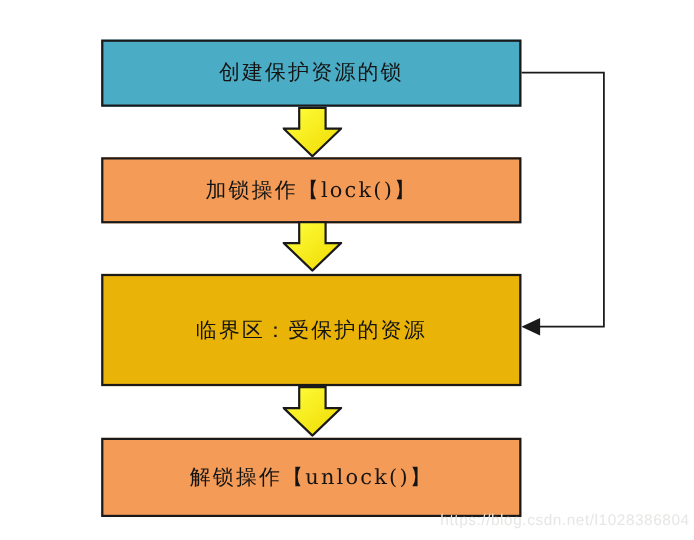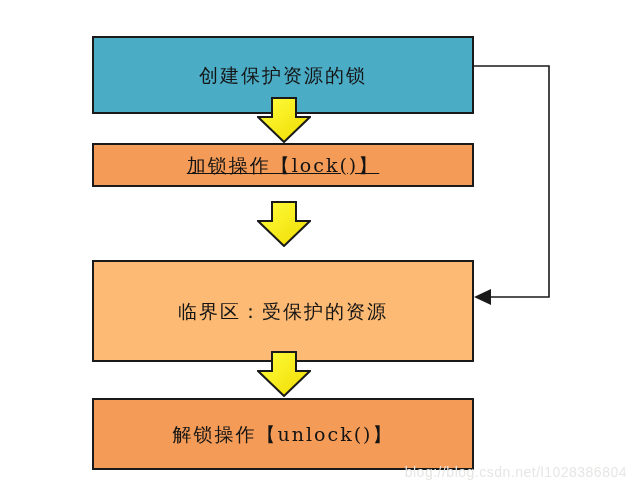--- a/index.html
+++ b/index.html
@@ -24,22 +24,22 @@
     display: flex;
     align-items: center;
     justify-content: center;
     color: #141414;
     font-family: "DejaVu Serif", "Liberation Serif", serif;
     font-size: 19px;
     letter-spacing: 2px;
     text-align: center;
     line-height: 1.2;
   }
-  .node-create   { top: 36px;  height: 78px;  }
-  .node-lock     { top: 143px; height: 44px; text-decoration: underline;  }
+  .node-create   { top: 36px;  height: 61px;  }
+  .node-lock     { top: 143px; height: 60px;  }
   .node-critical { top: 249px; height: 102px; }
   .node-unlock   { top: 398px; height: 72px;  }
 
   .block-arrow {
     position: absolute;
     left: 257px;
     width: 54px;
     height: 46px;
   }
   .block-arrow-0 { top: 97px;  }
@@ -72,21 +72,21 @@
 
   <svg class="connector-layer" viewBox="0 0 631 491">
     <polyline points="474,66 549,66 549,297 490,297" fill="none" stroke="#1a1a1a" stroke-width="1.6"></polyline>
     <polygon points="474,297 491,289 491,305" fill="#1a1a1a"></polygon>
   </svg>
 
   <div class="node node-create" style="background-color: rgb(75, 172, 198);">创建保护资源的锁</div>
 
   <div class="node node-lock" style="background-color: rgb(244, 155, 87);">加锁操作【lock()】</div>
 
-  <div class="node node-critical" style="background-color: #fdba74; margin-top: 11px;">临界区：受保护的资源</div>
+  <div class="node node-critical" style="background-color: #eab308;">临界区：受保护的资源</div>
 
   <div class="node node-unlock" style="background-color: rgb(244, 155, 87);">解锁操作【unlock()】</div>
 
   <svg class="block-arrow block-arrow-0" viewBox="0 0 54 46">
     <defs>
       <linearGradient id="yg0" x1="0" y1="0" x2="1" y2="1">
         <stop offset="0" stop-color="#ffff3e"></stop>
         <stop offset="1" stop-color="#efd900"></stop>
       </linearGradient>
     </defs>
@@ -106,15 +106,15 @@
   <svg class="block-arrow block-arrow-2" viewBox="0 0 54 46">
     <defs>
       <linearGradient id="yg2" x1="0" y1="0" x2="1" y2="1">
         <stop offset="0" stop-color="#ffff3e"></stop>
         <stop offset="1" stop-color="#efd900"></stop>
       </linearGradient>
     </defs>
     <polygon points="15,1 39,1 39,20 53,20 27,45 1,20 15,20" fill="url(#yg2)" stroke="#1a1a1a" stroke-width="2" stroke-linejoin="miter"></polygon>
   </svg>
 
-  <div class="watermark">blog://blog.csdn.net/l1028386804</div>
+  <div class="watermark">https://blog.csdn.net/l1028386804</div>
 
 </div>
 
 </body></html>

